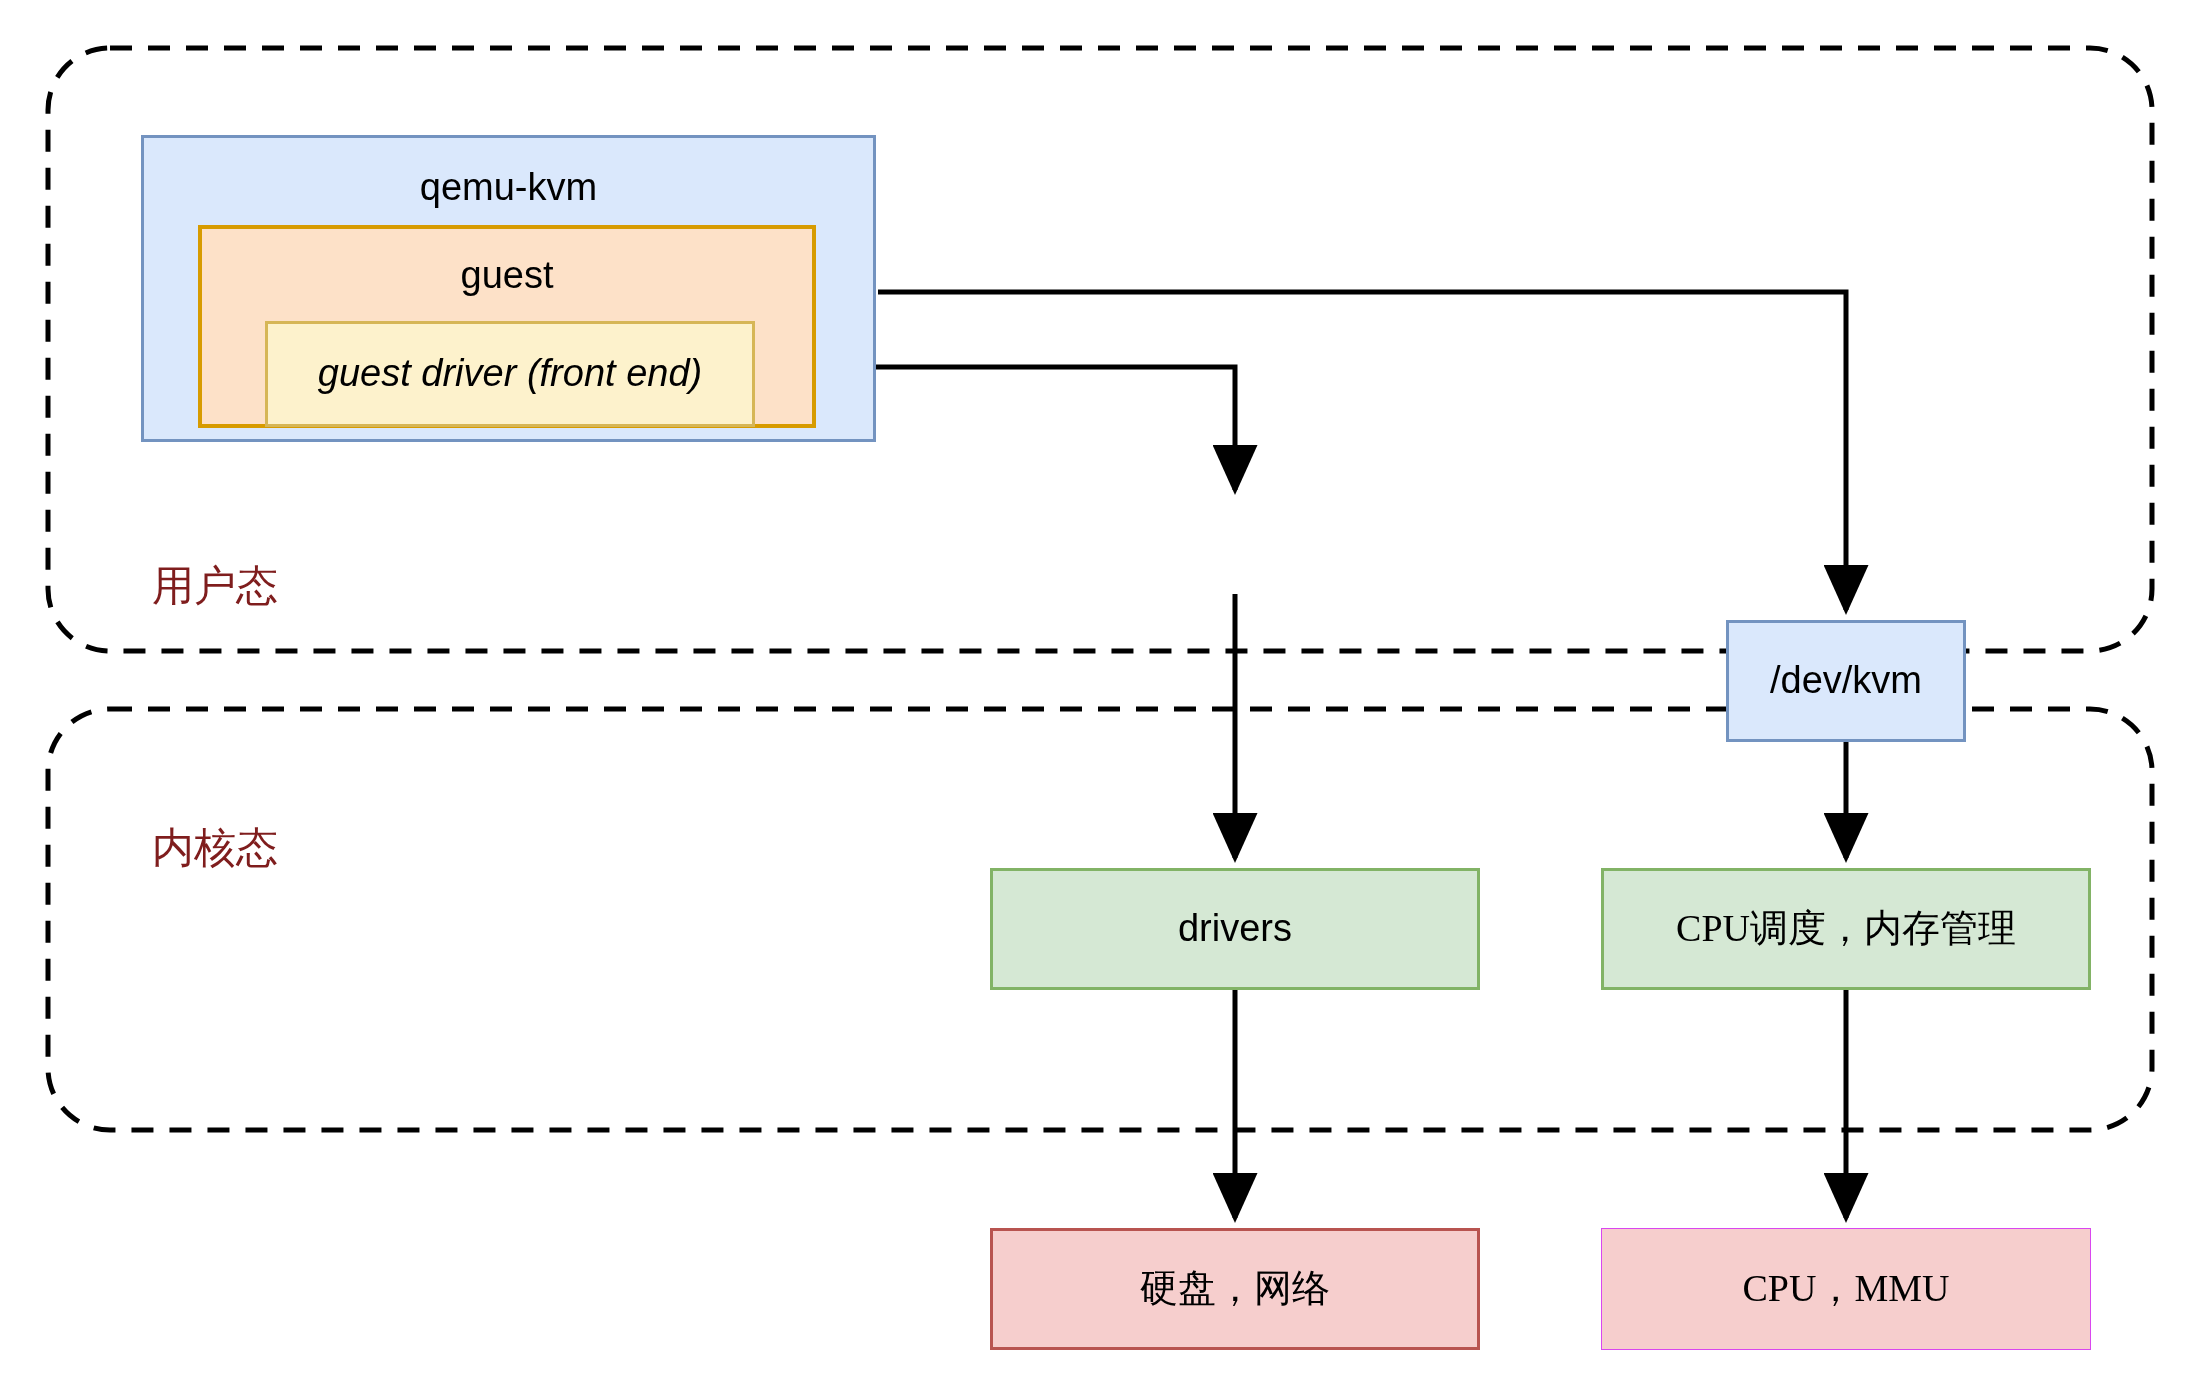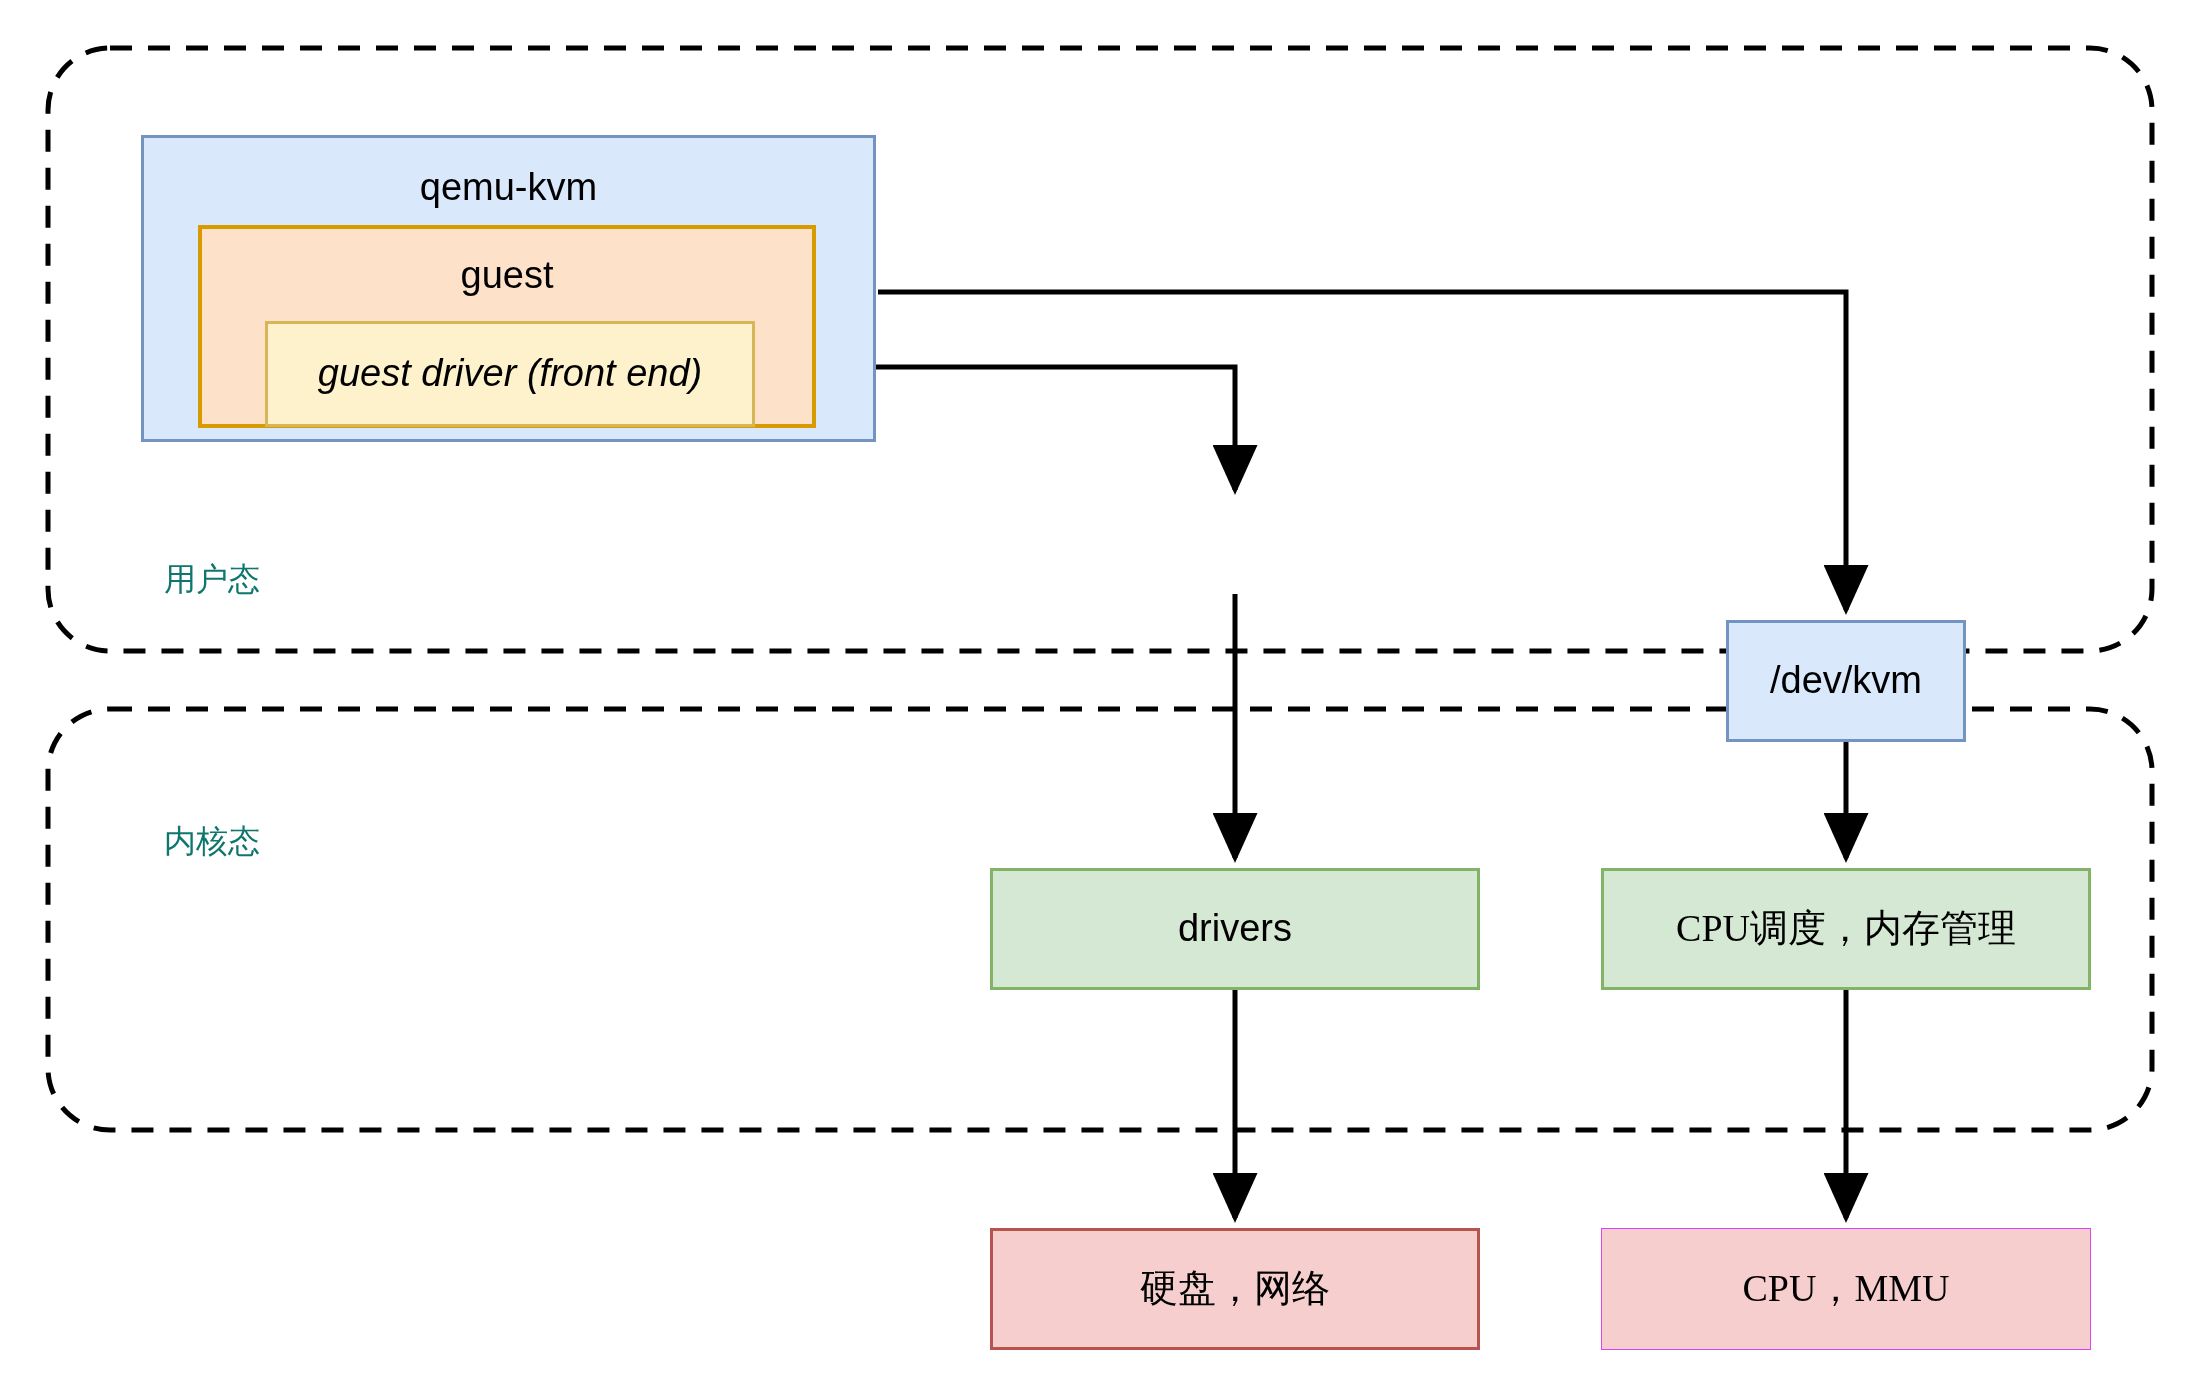--- a/index.html
+++ b/index.html
@@ -31,24 +31,23 @@
     align-items: center;
     justify-content: center;
     font-family: "Liberation Sans", sans-serif;
     color: #000000;
     line-height: 1.2;
     text-align: center;
   }
   .zone-label {
     position: absolute;
     font-family: "Liberation Serif", serif;
-    font-size: 32px;
-    color: #0f766e;
+    font-size: 42px;
+    color: #7f1d1d;
     white-space: nowrap;
-    margin-left: 12px;
   }
   .cjk {
     font-family: "Liberation Serif", serif;
   }
 
   
   #qemu-kvm-box {
     left: 141px; top: 135px; width: 735px; height: 307px;
     background: #dae8fc;
     border: 3px solid #7393c0;

